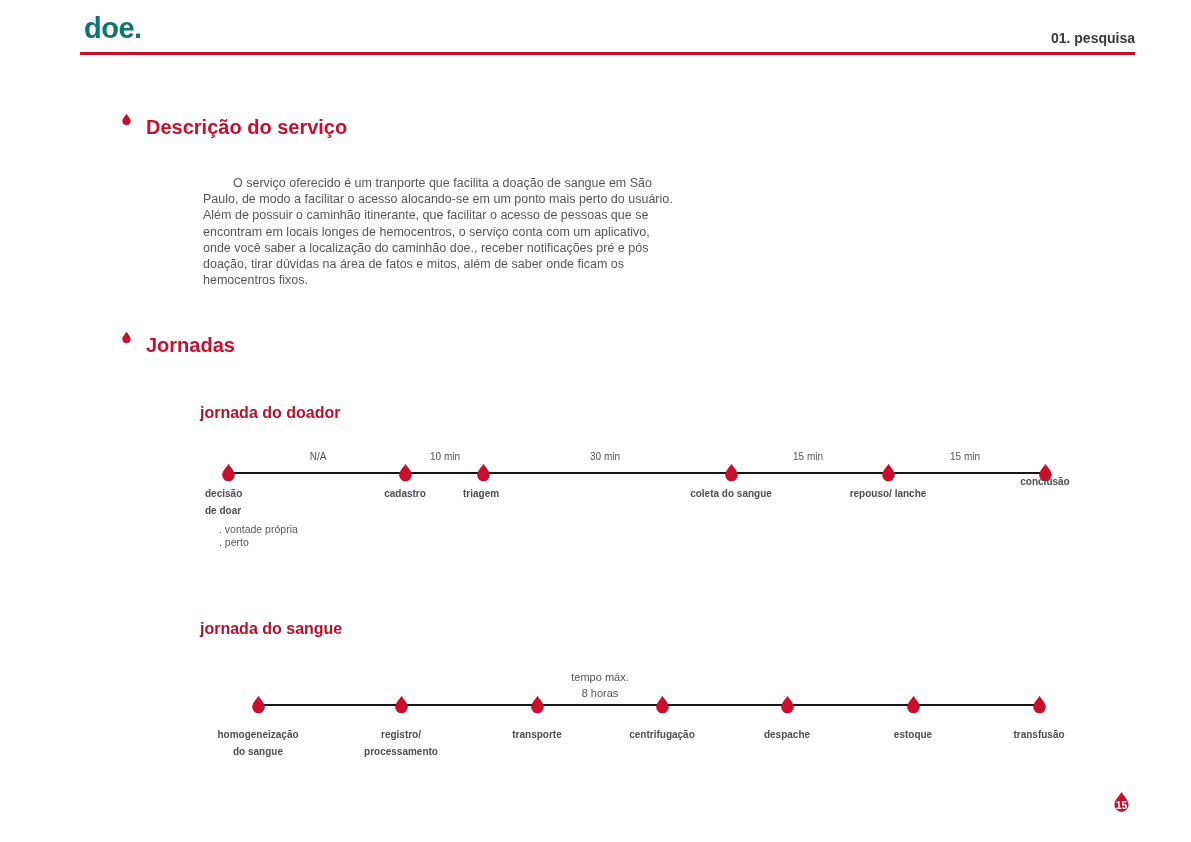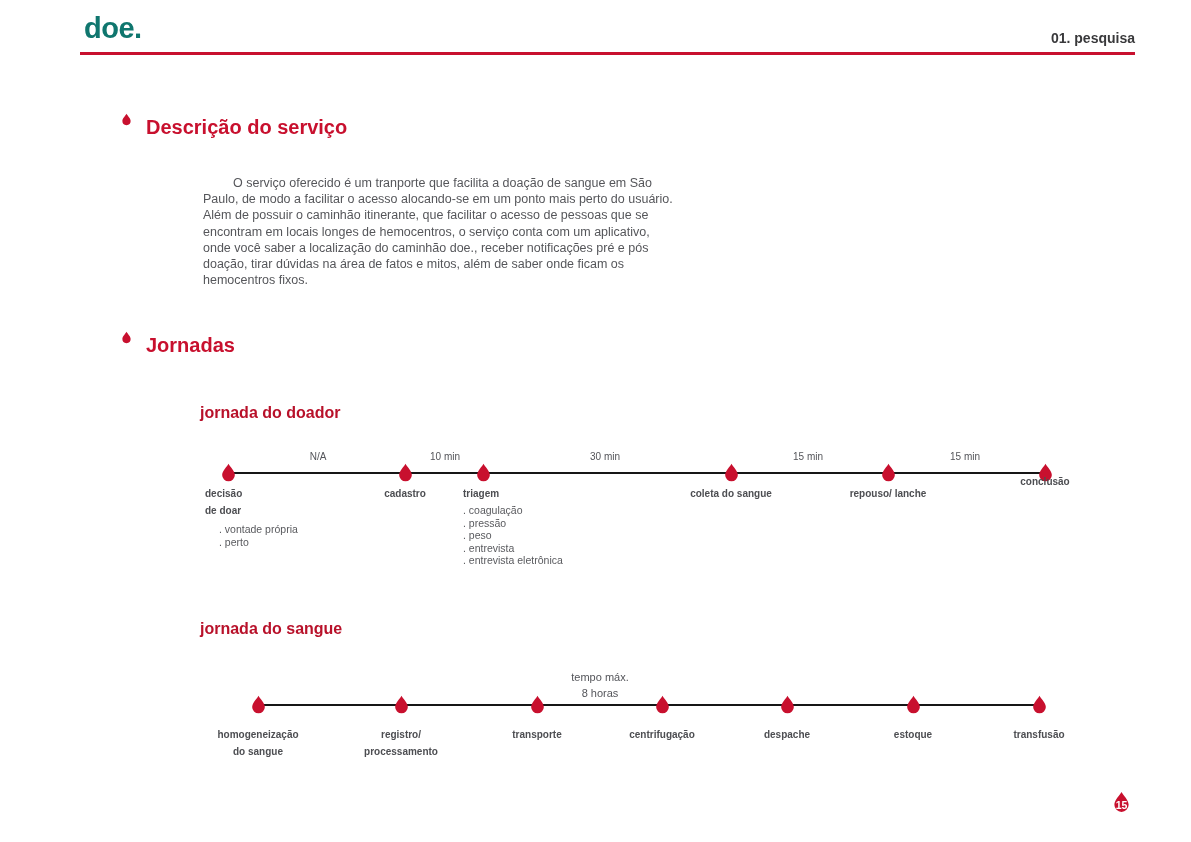--- a/index.html
+++ b/index.html
@@ -129,27 +129,20 @@
     <div class="stop-label" style="left:5px;top:82px">decisão
 de doar</div>
     <div class="sublist" style="left:19px;top:119px">
       <div>. vontade própria</div>
       <div>. perto</div>
     </div>
 
     <div class="stop-label centered" style="left:205px;top:82px">cadastro</div>
 
     <div class="stop-label" style="left:263px;top:82px">triagem</div>
-    <div class="sublist" style="left:263px;top:100px">
-      <div>. coagulação</div>
-      <div>. pressão</div>
-      <div>. peso</div>
-      <div>. entrevista</div>
-      <div>. entrevista eletrônica</div>
-    </div>
 
     <div class="stop-label centered" style="left:531px;top:82px">coleta do sangue</div>
     <div class="stop-label centered" style="left:688px;top:82px">repouso/ lanche</div>
     <div class="stop-label centered" style="left:845px;top:70px">conclusão</div>
   </div>
 
   <div class="journey journey-blood">
     <div class="abs journey-title">jornada do sangue</div>
 
     <div class="note">tempo máx.

